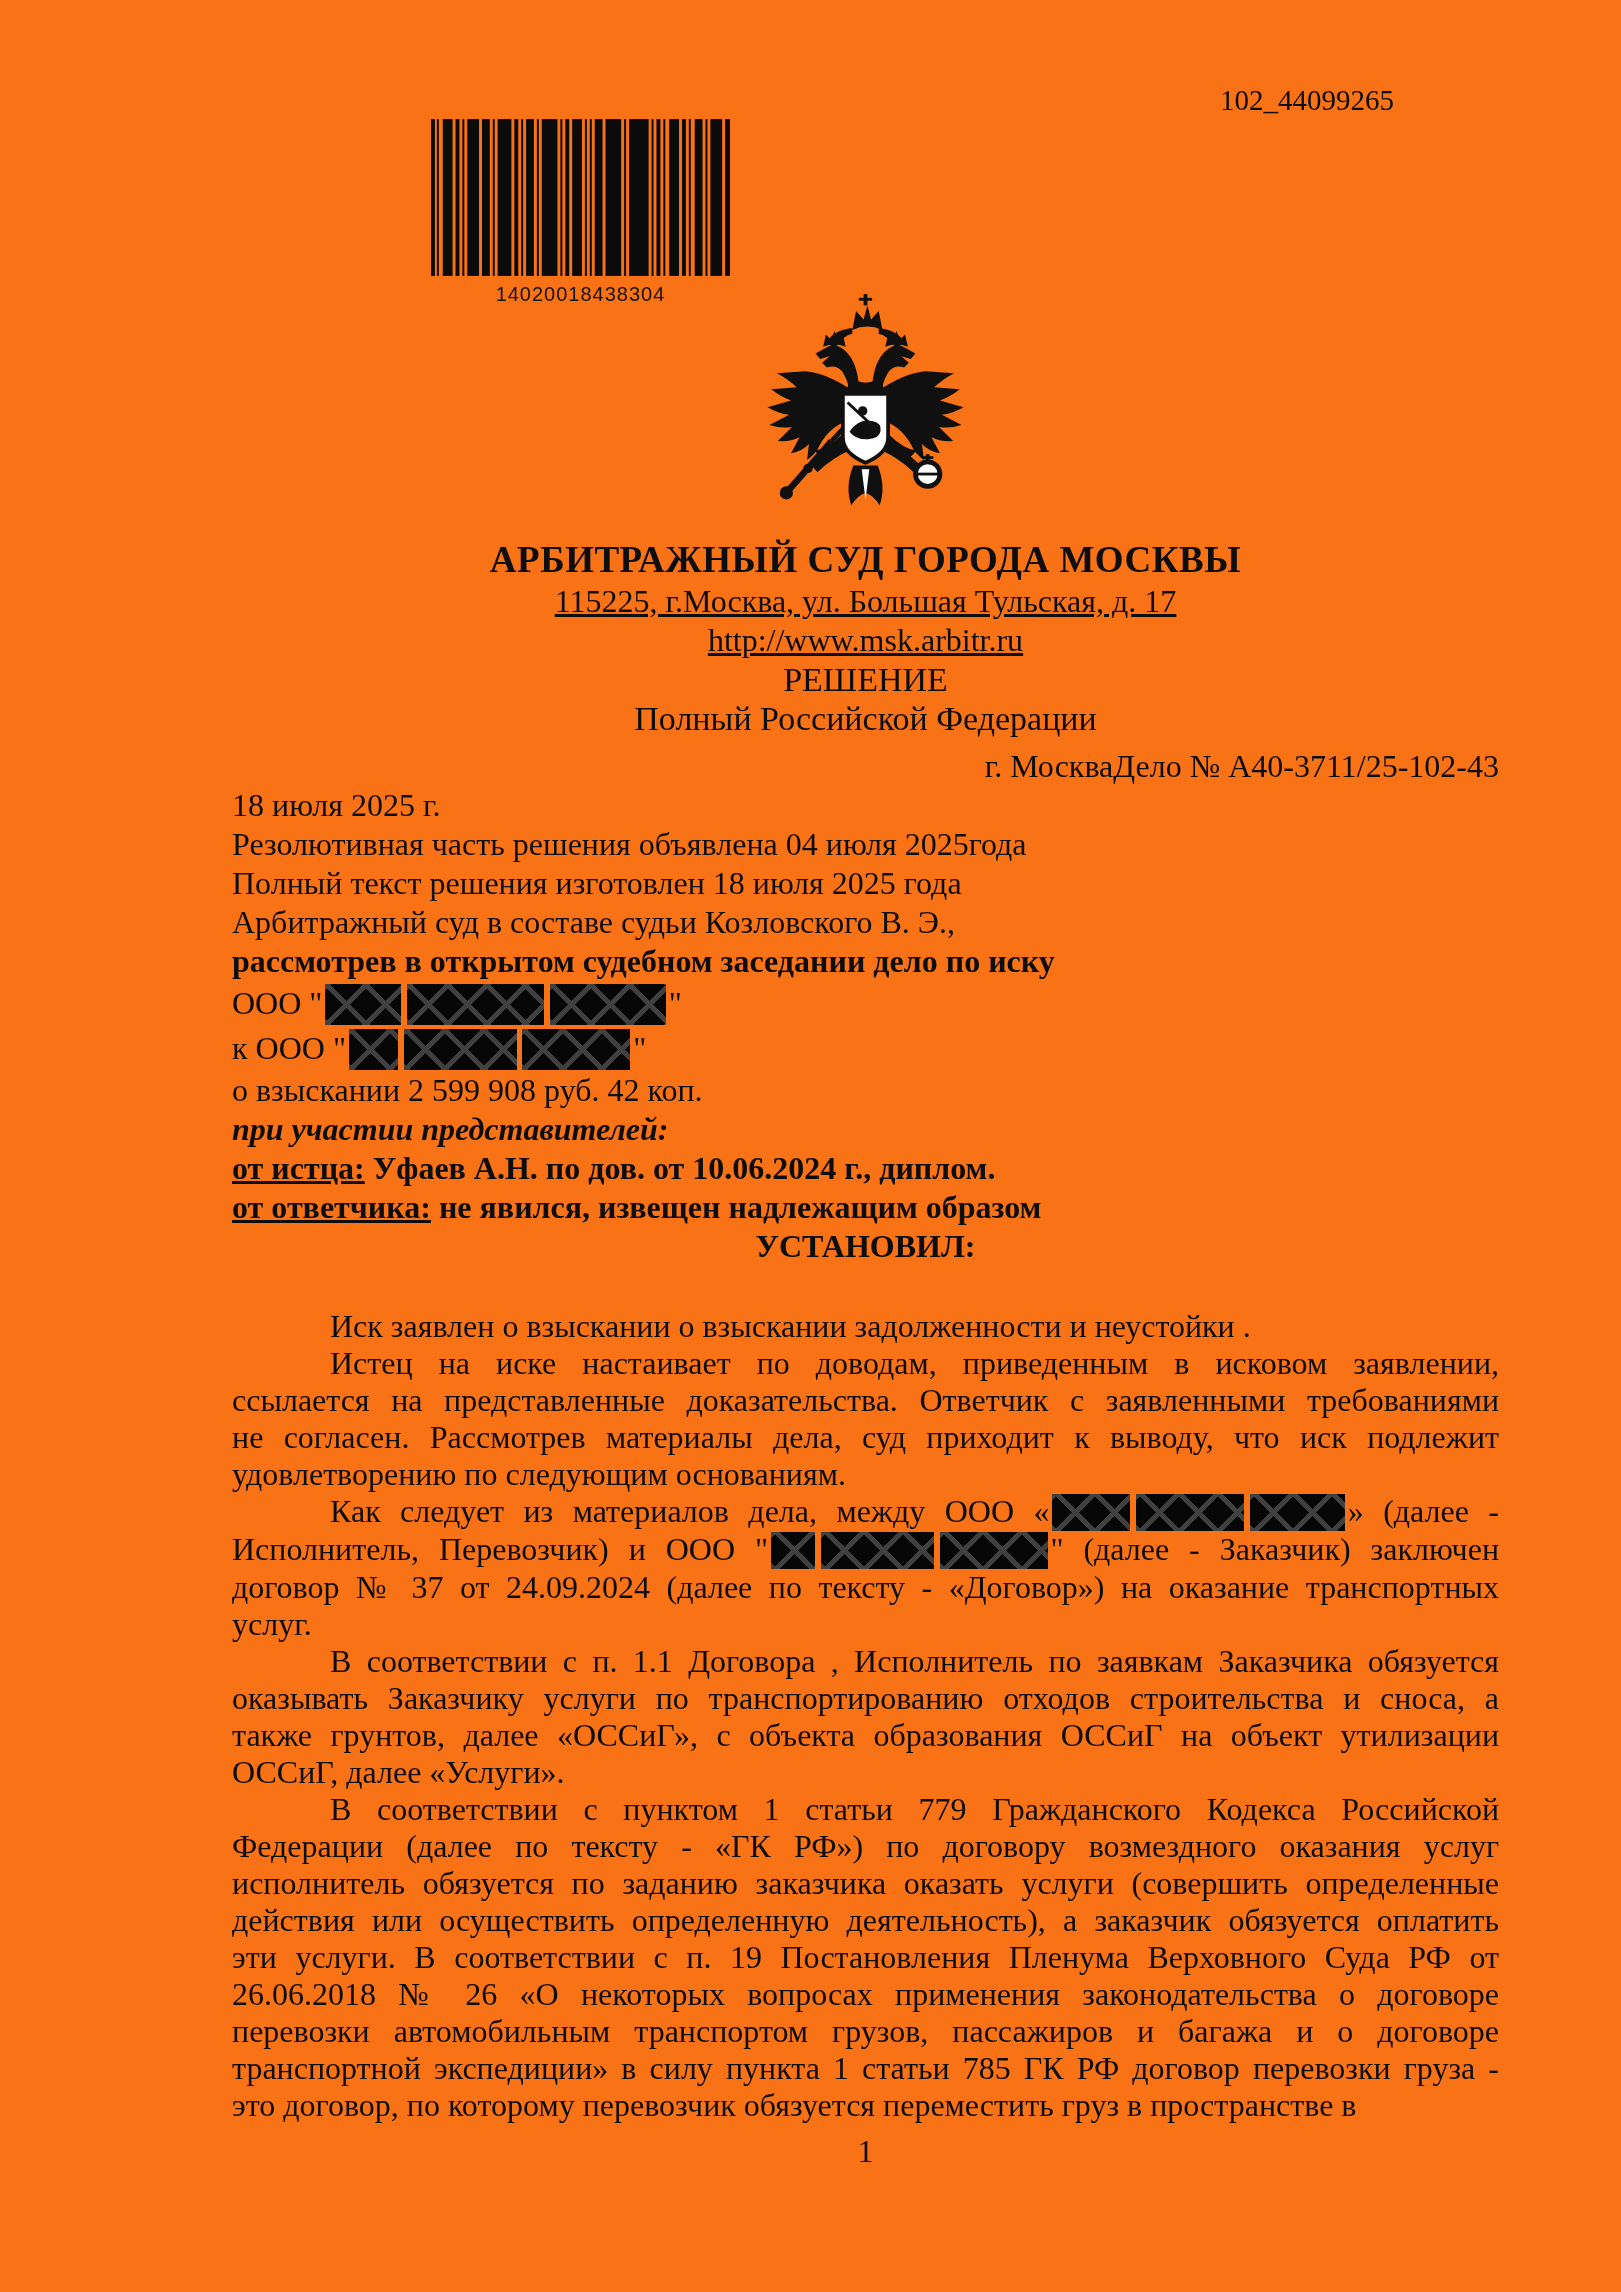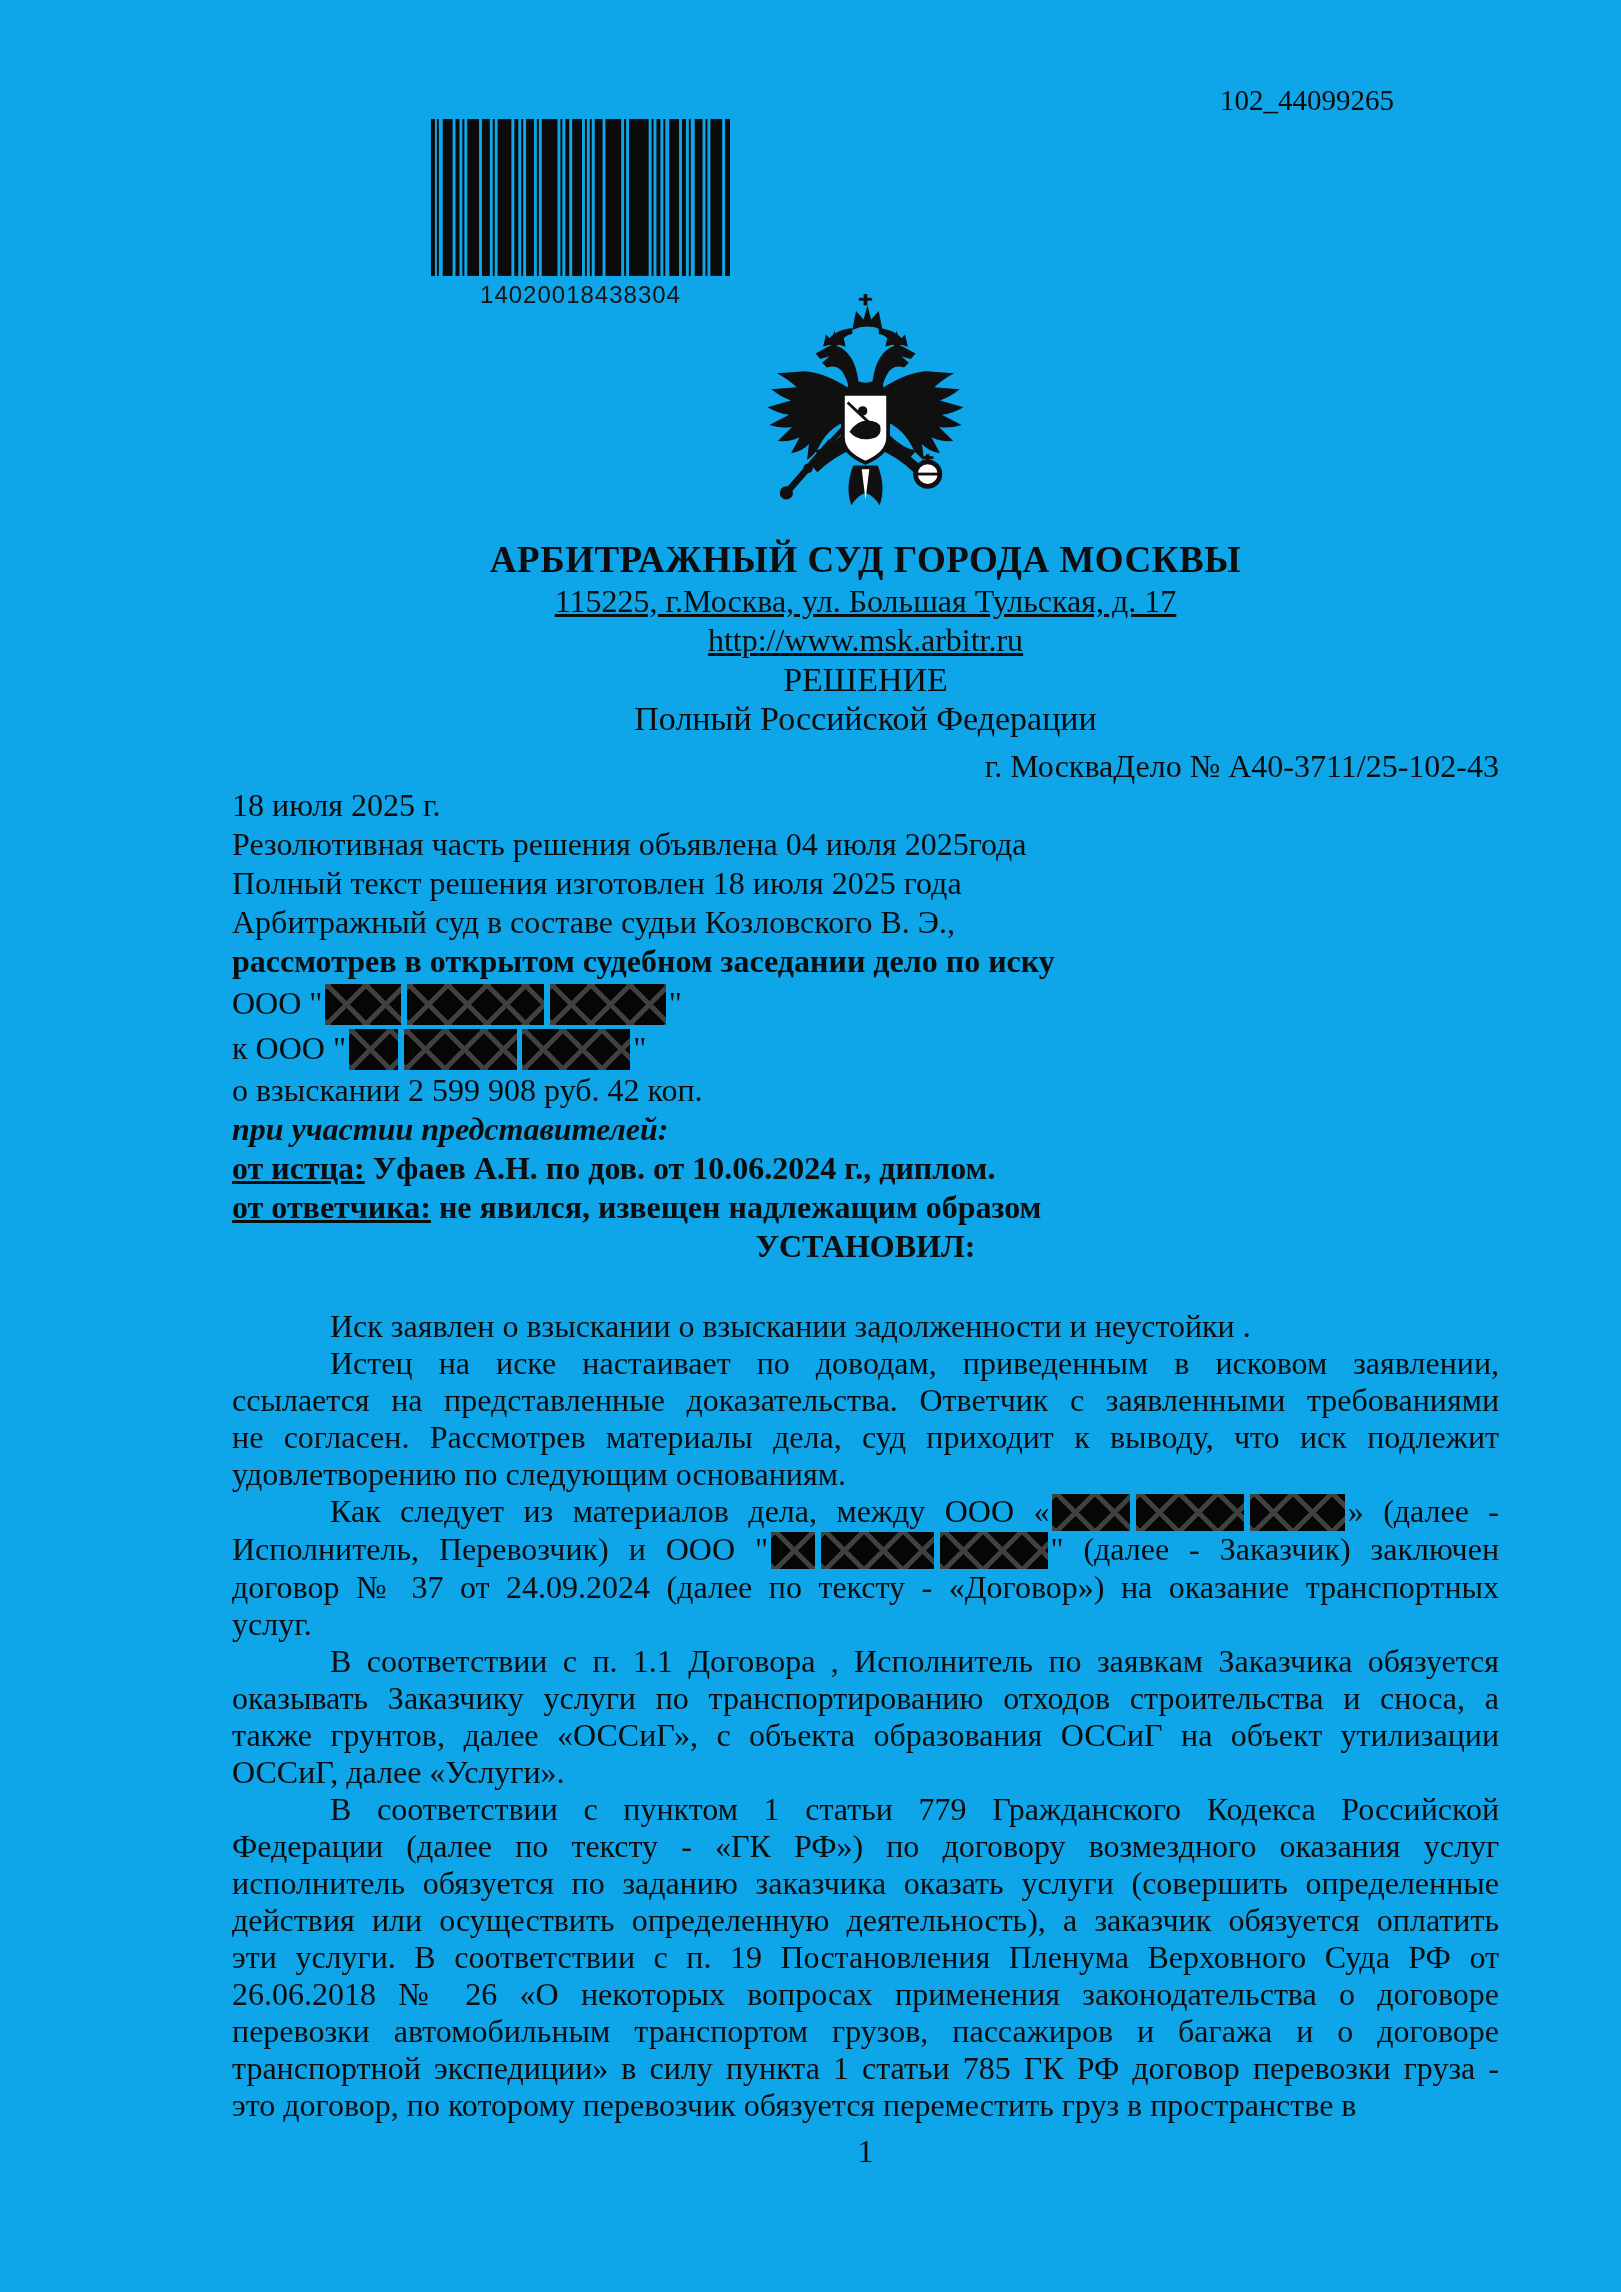--- a/index.html
+++ b/index.html
@@ -1,33 +1,33 @@
 <!DOCTYPE html>
 <html lang="ru"><head>
 <meta charset="utf-8">
 <style>
   html,body{margin:0;padding:0;background:#9a9a9a;}
   .page{
     position:relative;
     width:1621px;height:2293px;
     margin:0 auto;
-    background:#0ea5e9;
+    background:#f97316;
     color:#0d0d0d;
     font-family:"Liberation Serif", serif;
     overflow:hidden;
   }
   .content-anchor{position:absolute;left:232px;right:122px;}
 
   
   .doc-id{position:absolute;top:84px;right:227px;font-size:29px;line-height:33px;}
 
   
   .barcode{position:absolute;top:118px;left:431px;width:299px;text-align:center;}
   .barcode svg{display:block;width:299px;height:159px;}
-  .barcode-num{font-family:"Liberation Sans", sans-serif;font-size:24px;line-height:35px;letter-spacing:1px;color:#151515;}
+  .barcode-num{font-family:"Liberation Sans", sans-serif;font-size:20px;line-height:35px;letter-spacing:1px;color:#151515;}
 
   
   .emblem{position:absolute;top:286px;left:232px;right:122px;text-align:center;}
   .emblem svg{display:inline-block;}
 
   
   .header-block{top:537px;text-align:center;}
   .court-name{font-size:37px;font-weight:bold;line-height:45px;letter-spacing:0.5px;}
   .addr,.url{font-size:32px;line-height:39px;text-decoration:underline;}
   .doc-type,.subtitle{font-size:34px;line-height:39px;}

